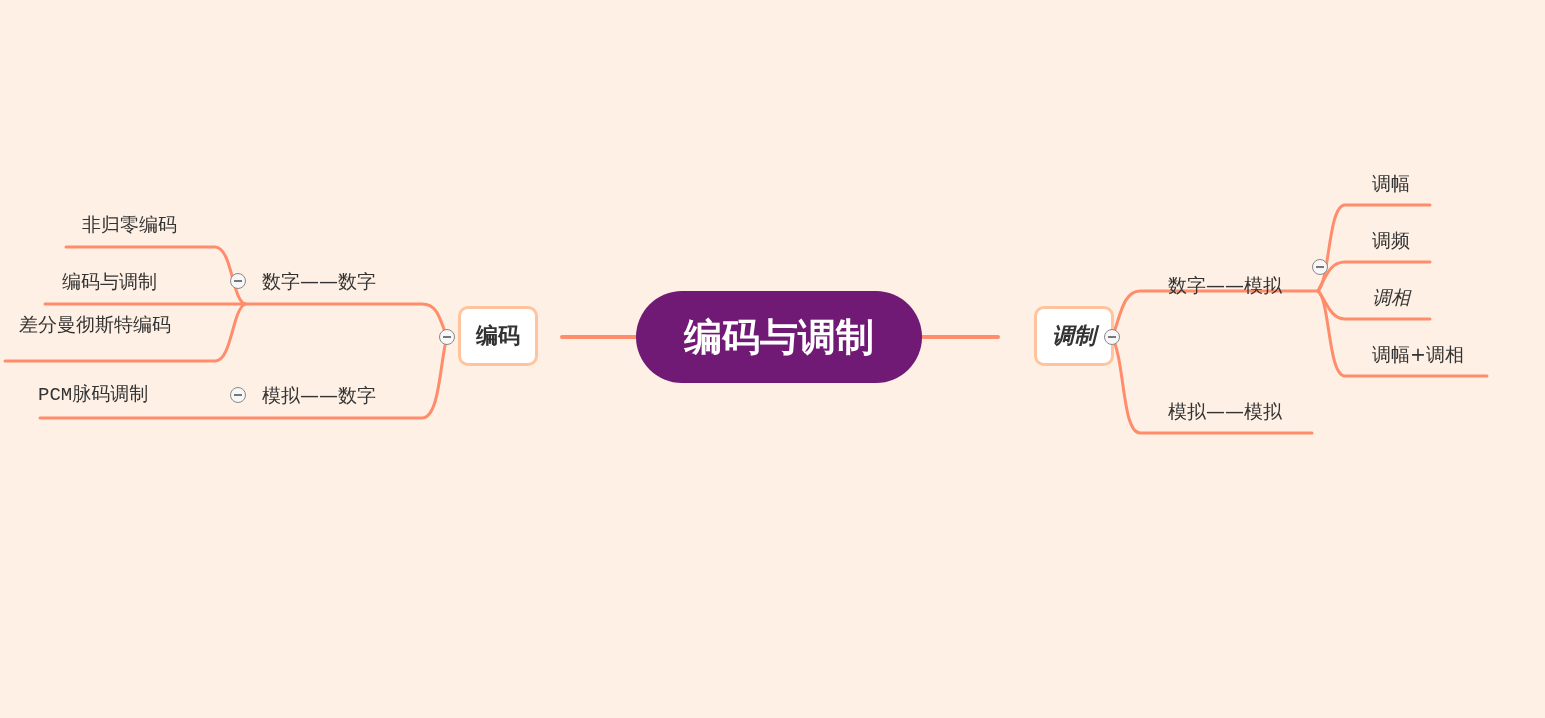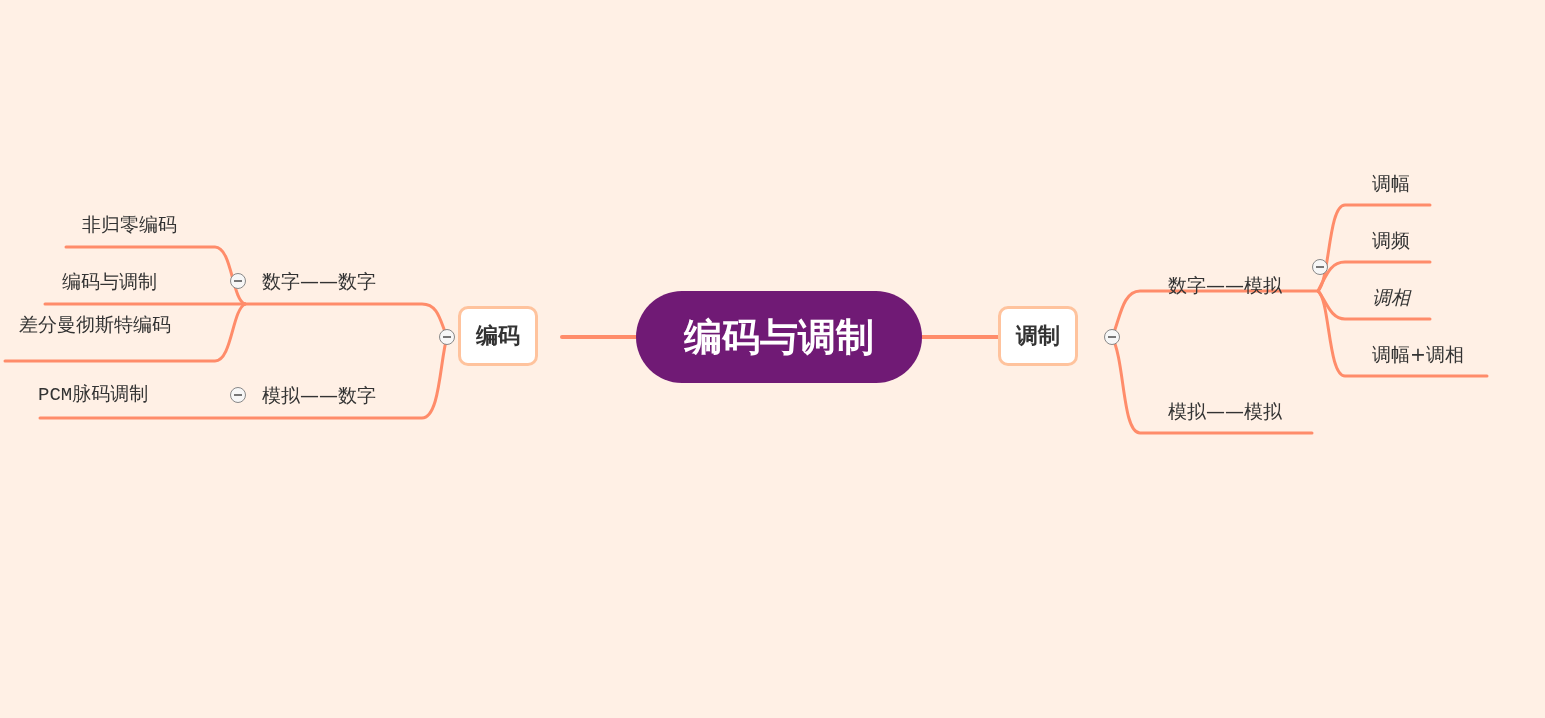--- a/index.html
+++ b/index.html
@@ -70,21 +70,21 @@
 <div class="toggle" style="left:230px; top:273px;"></div>
 
 <div class="leaf" style="left:82px; top:212px;">非归零编码</div>
 <div class="leaf" style="left:62px; top:269px;">编码与调制</div>
 <div class="leaf" style="left:19px; top:312px;">差分曼彻斯特编码</div>
 
 <div class="leaf" style="left:262px; top:383px;">模拟——数字</div>
 <div class="toggle" style="left:230px; top:387px;"></div>
 <div class="leaf" style="left:38px; top:383px;font-family:Liberation Mono, monospace;">PCM脉码调制</div>
 
-<div class="branch" style="left:998px; top:306px;">调制</div>
+<div class="branch" style="left:1034px; top:306px;font-style:italic;">调制</div>
 <div class="toggle" style="left:1104px; top:329px;"></div>
 
 <div class="leaf" style="left:1168px; top:273px;">数字——模拟</div>
 <div class="toggle" style="left:1312px; top:259px;"></div>
 
 <div class="leaf" style="left:1372px; top:171px;">调幅</div>
 <div class="leaf" style="left:1372px; top:228px;">调频</div>
 <div class="leaf" style="left:1372px; top:285px;font-style:italic;">调相</div>
 <div class="leaf" style="left:1372px; top:342px;text-align:right;">调幅+调相</div>
 

